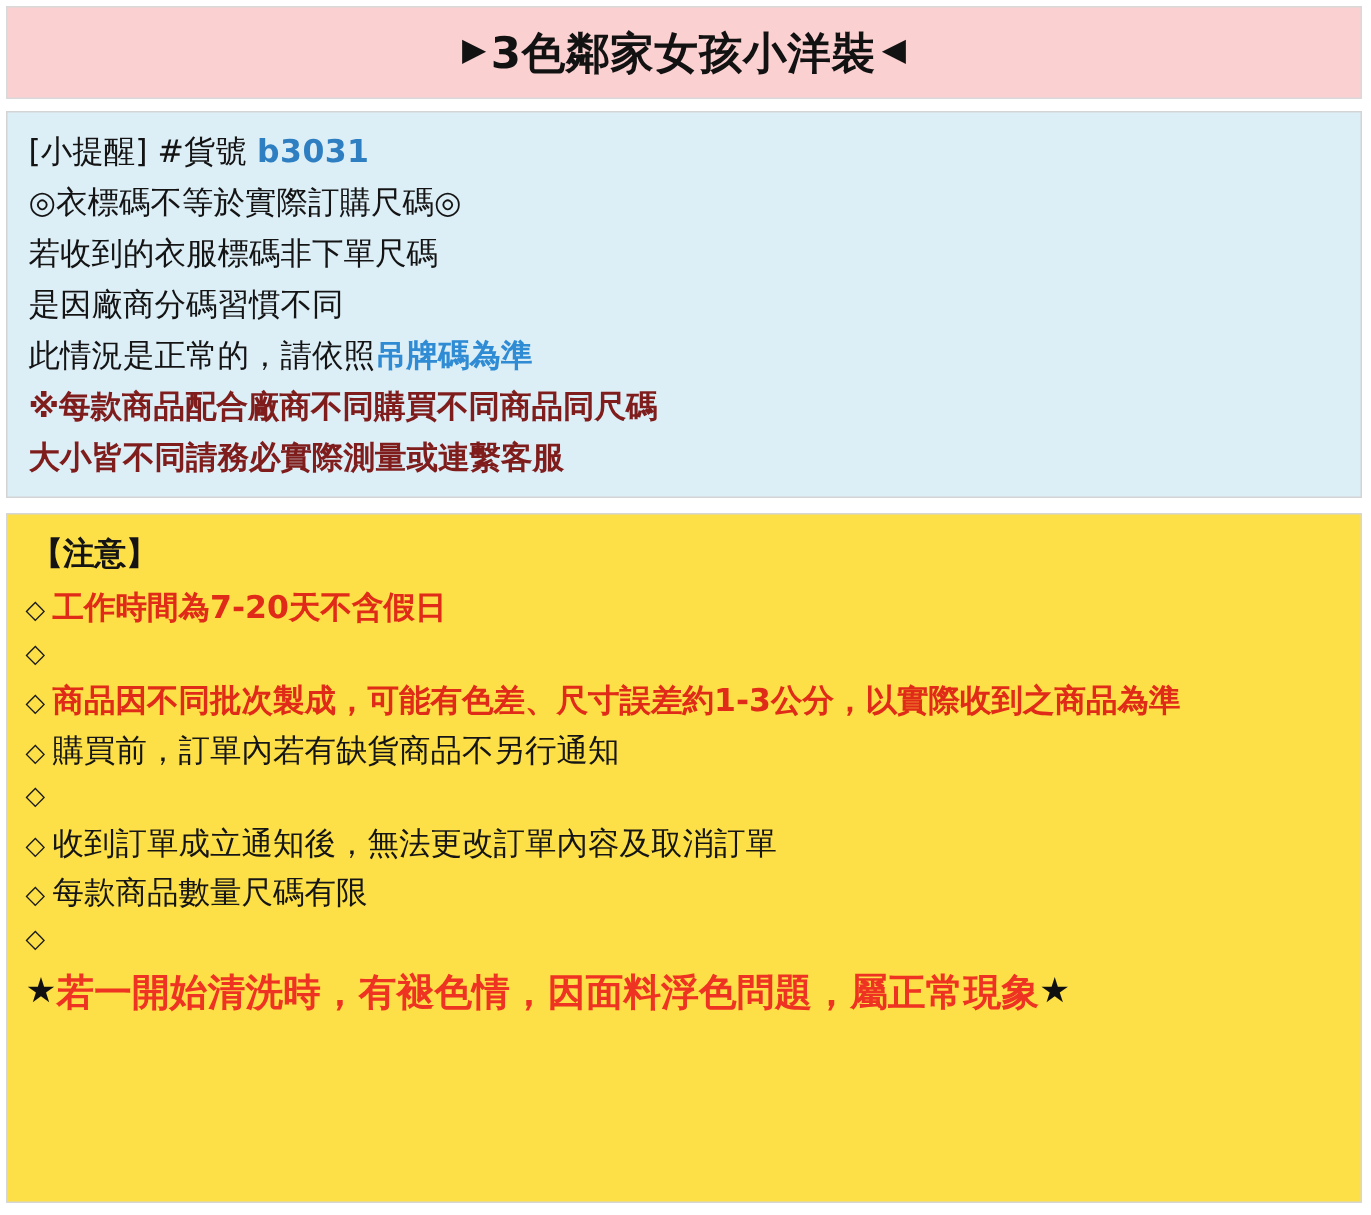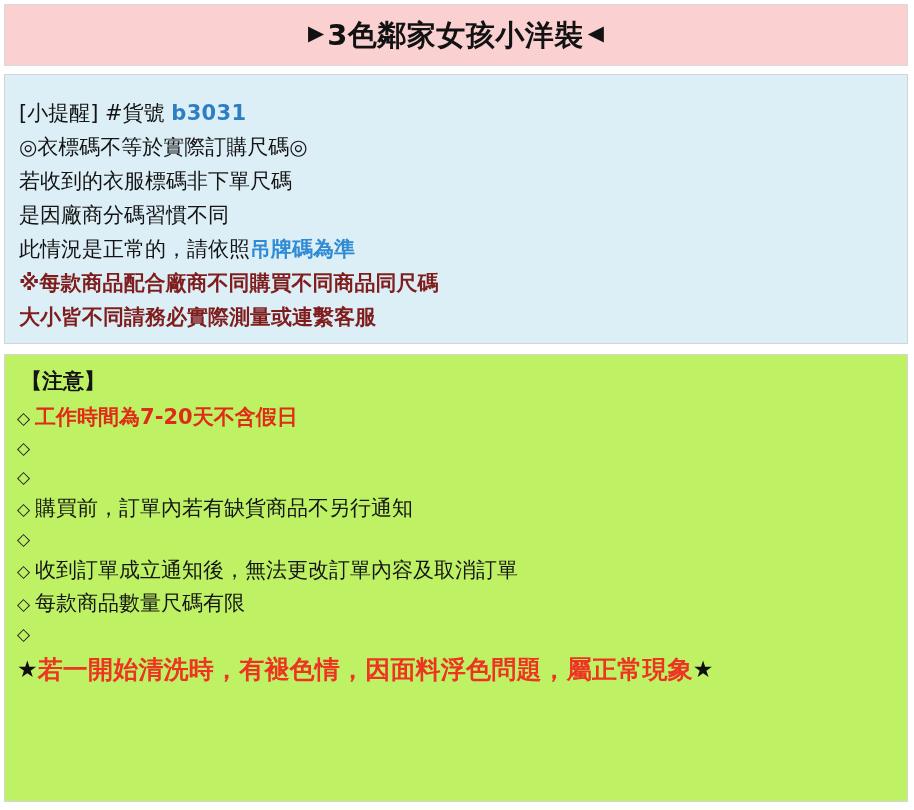--- a/index.html
+++ b/index.html
@@ -50,21 +50,21 @@
   }
   .title-arrow.left { margin-right: 3px; }
   .title-arrow.right { margin-left: 4px; }
 
   
   .note-box {
     margin: 8px 6px 0 4px;
     background: #DCEEF6;
     border: 1px solid #d4d4d4;
     box-sizing: border-box;
-    padding: 22px 0 8px 14px;
+    padding: 10px 0 8px 14px;
   }
   .note-line {
     font-size: 21px;
     color: #141414;
     line-height: 1;
     padding: 6px 0 7px 0;
     white-space: nowrap;
   }
   .code-blue {
     color: #2E7EC2;
@@ -76,21 +76,21 @@
     font-weight: bold;
   }
   .note-line.red-bold {
     color: #7f1d1d;
     font-weight: bold;
   }
 
   
   .attention-box {
     margin: 10px 6px 8px 4px;
-    background: #bef264;
+    background: #fde047;
     border: 1px solid #d6d6d6;
     box-sizing: border-box;
     padding: 10px 0 10px 12px;
     flex: 1;
   }
   .attn-heading {
     font-size: 21px;
     font-weight: bold;
     color: #141414;
     line-height: 1;
@@ -171,20 +171,21 @@
 
     <div class="attn-item">
       <span class="attn-bullet">◇</span>
       <span class="attn-text red">工作時間為7-20天不含假日</span>
     </div>
     <div class="attn-item">
       <span class="attn-bullet">◇</span>
     </div>
     <div class="attn-item">
       <span class="attn-bullet">◇</span>
+      <span class="attn-text red">商品因不同批次製成，可能有色差、尺寸誤差約1-3公分，以實際收到之商品為準</span>
     </div>
     <div class="attn-item">
       <span class="attn-bullet">◇</span>
       <span class="attn-text black">購買前，訂單內若有缺貨商品不另行通知</span>
     </div>
     <div class="attn-item">
       <span class="attn-bullet">◇</span>
     </div>
     <div class="attn-item">
       <span class="attn-bullet">◇</span>

